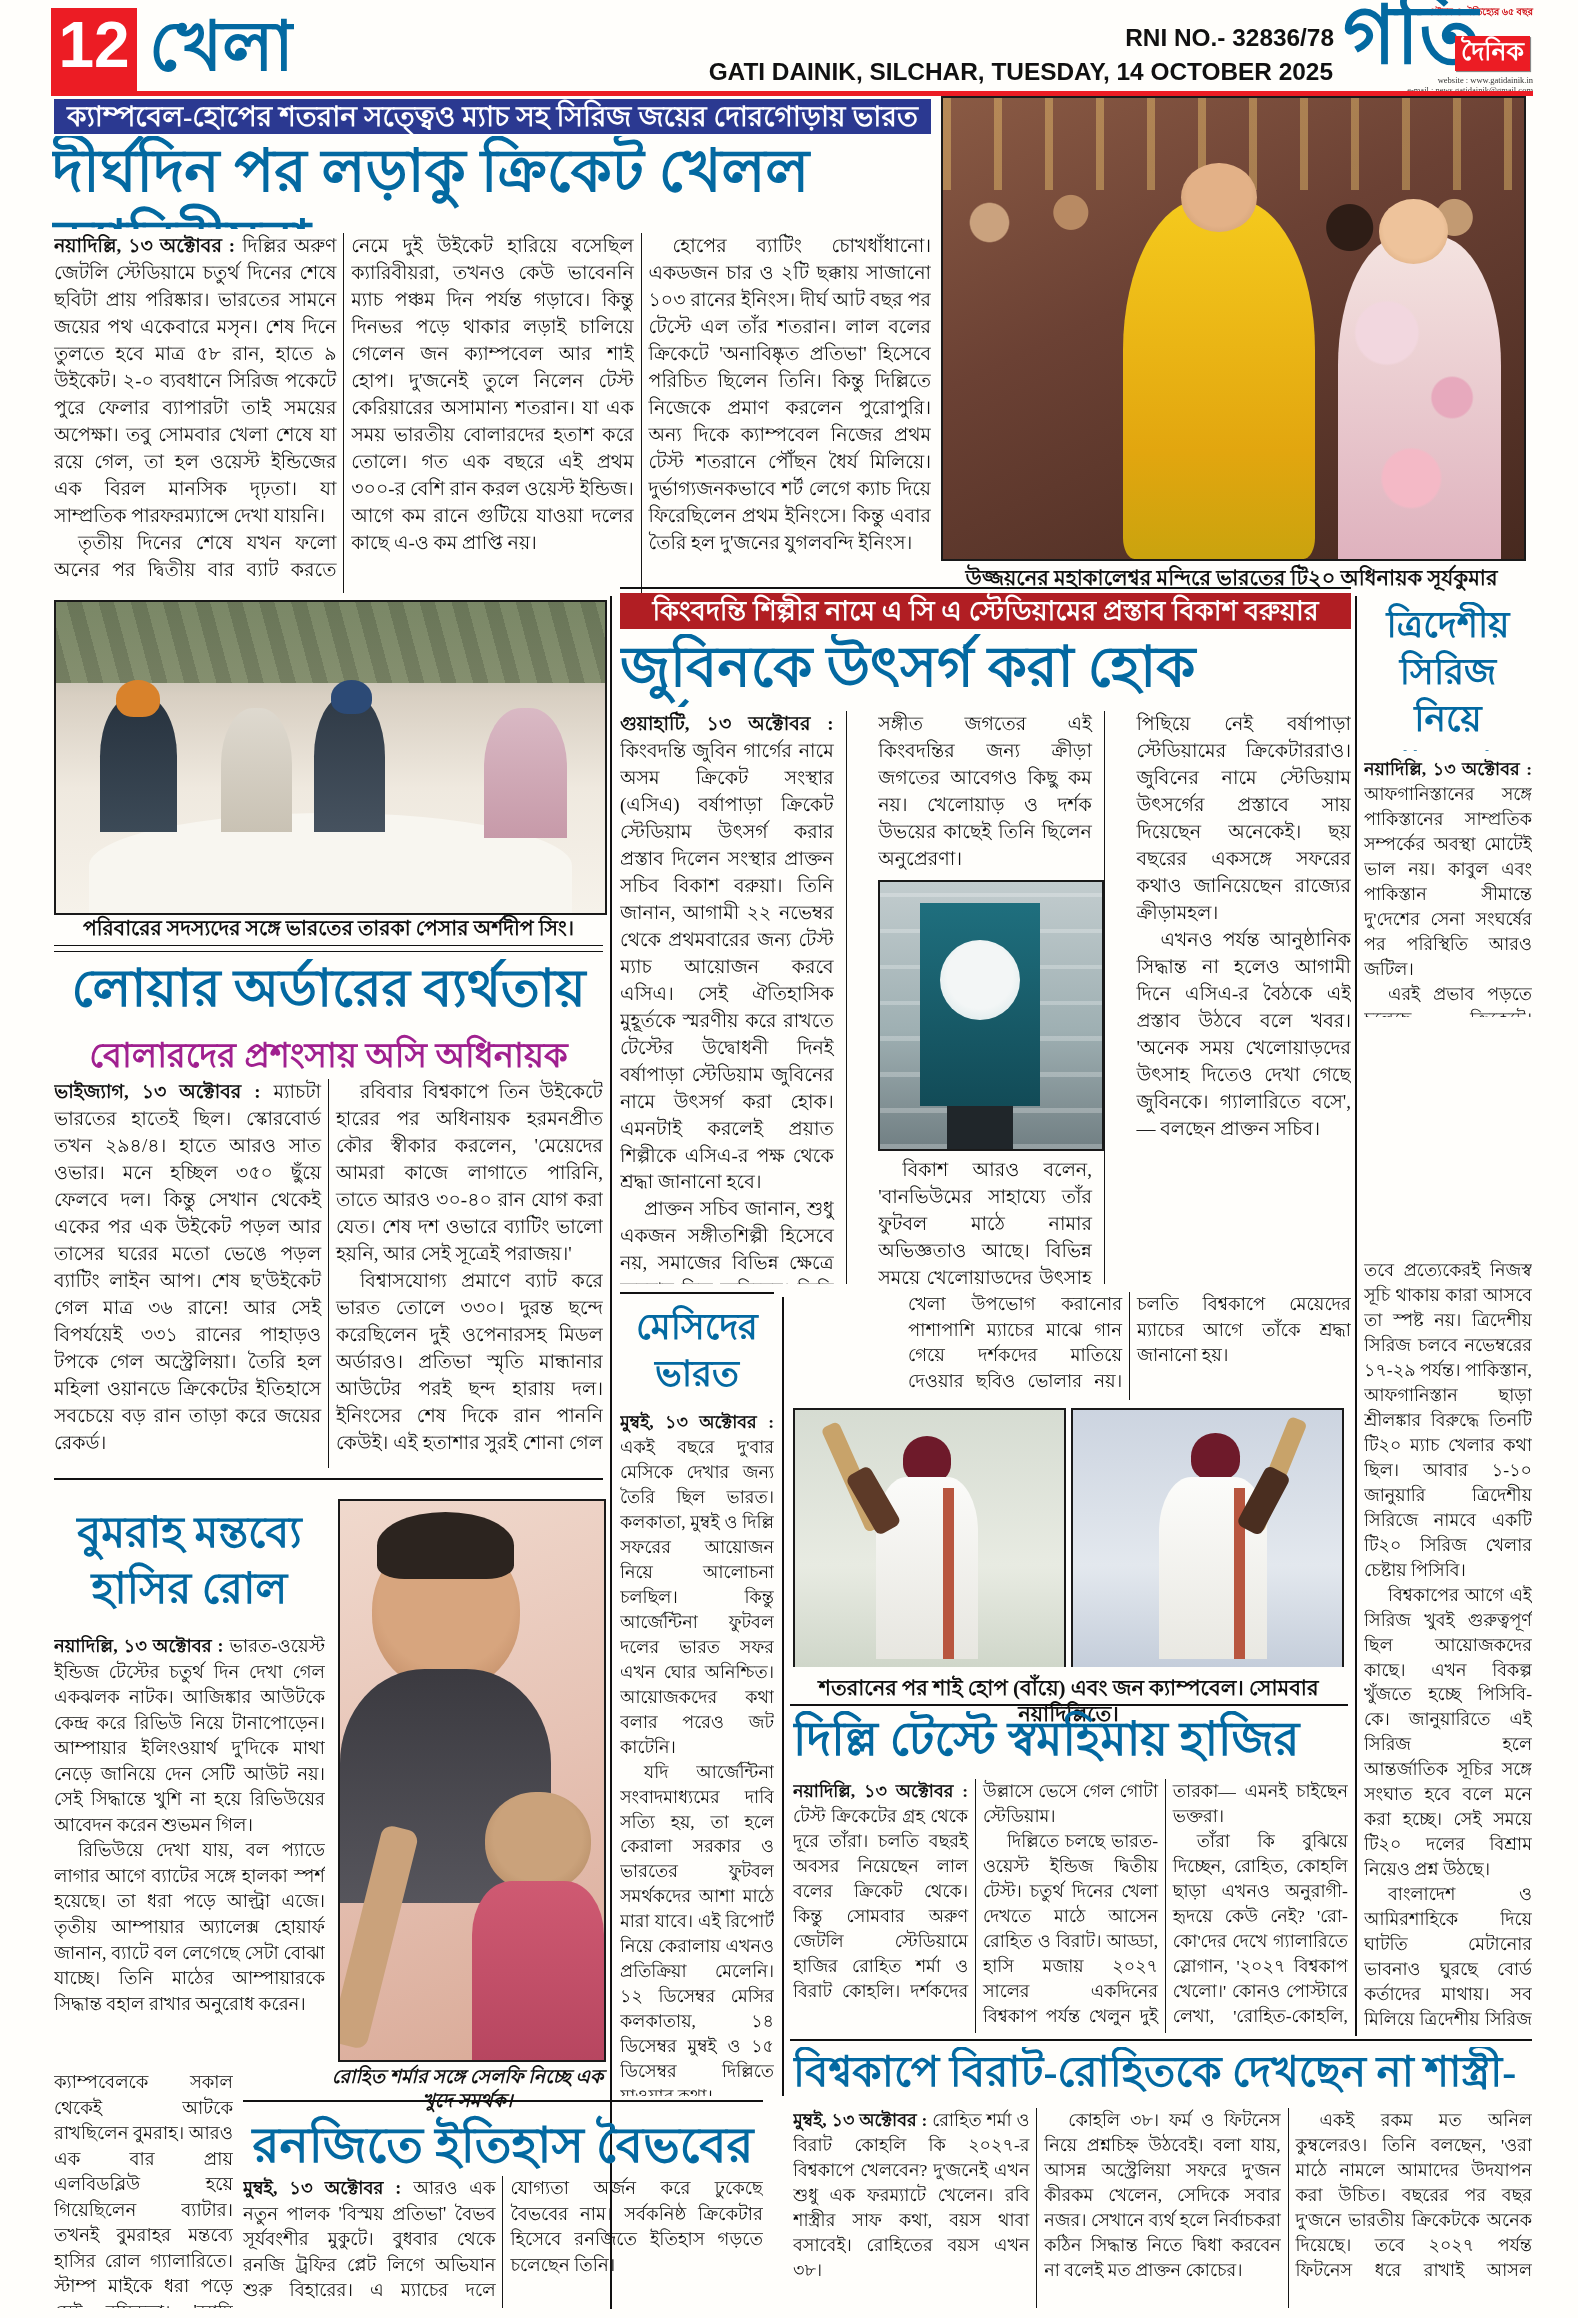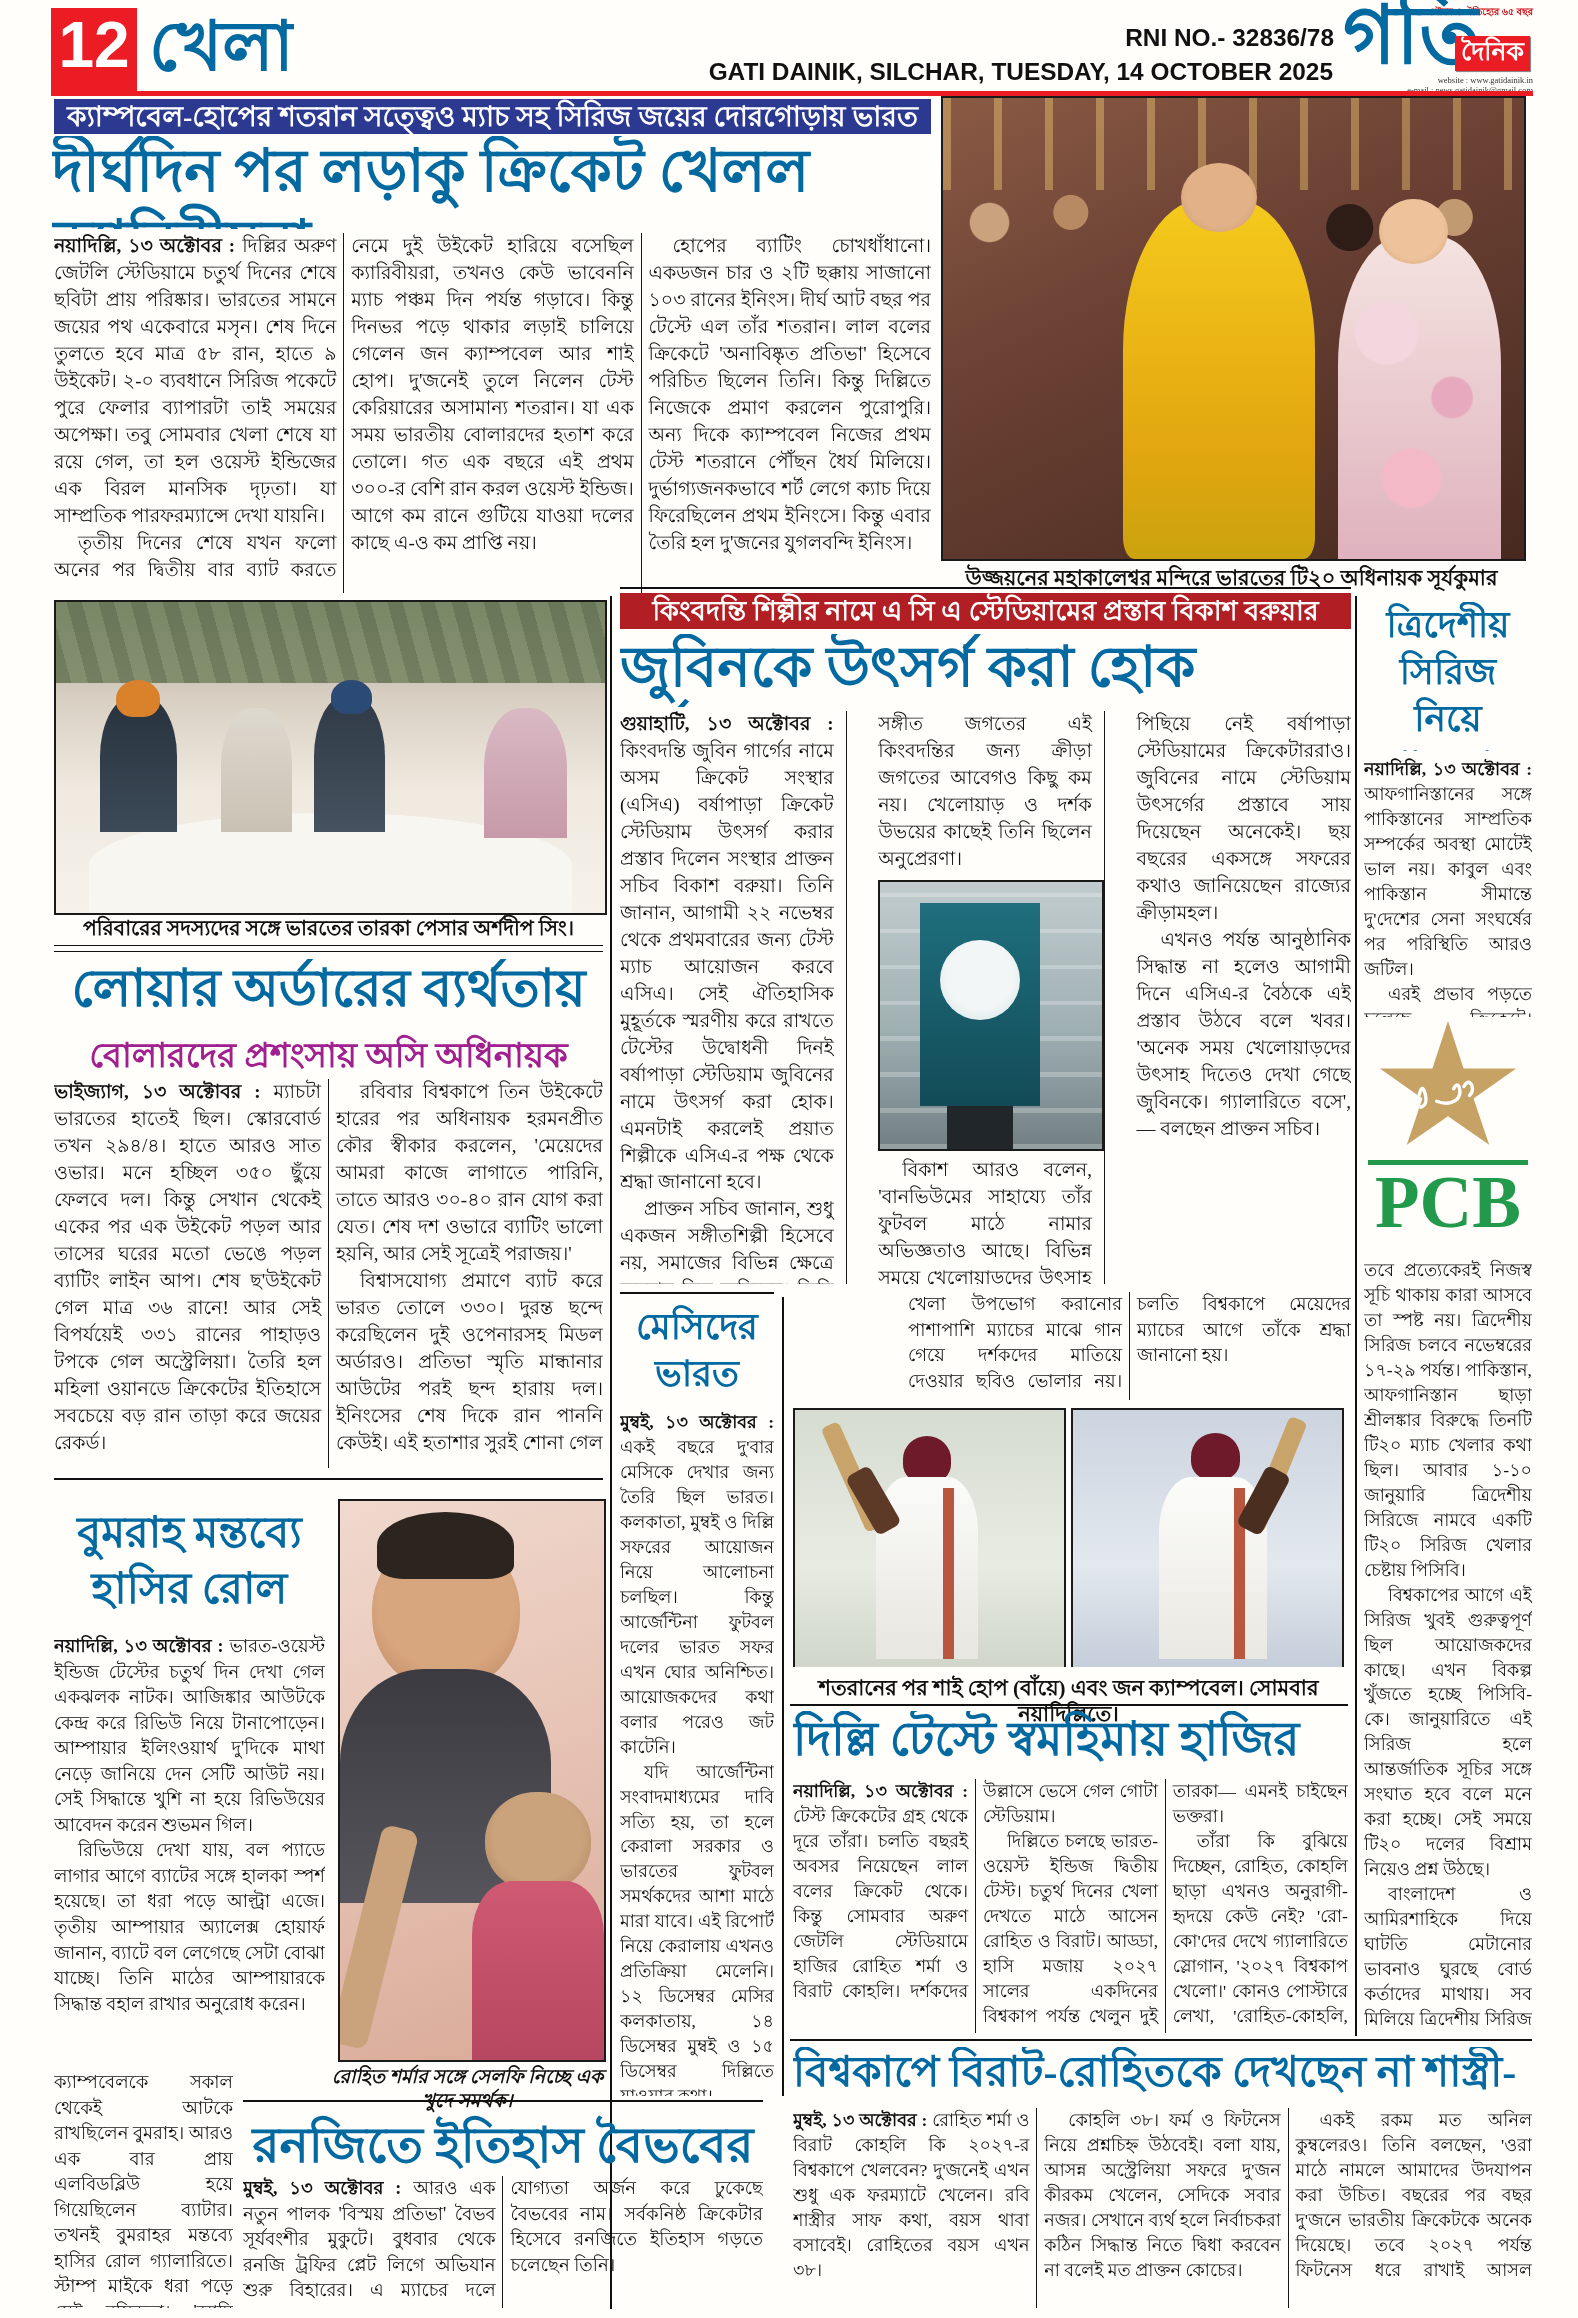--- a/index.html
+++ b/index.html
@@ -194,29 +194,20 @@
     <p>কোহলি ৩৮। ফর্ম ও ফিটনেস নিয়ে প্রশ্নচিহ্ন উঠবেই। বলা যায়, আসন্ন অস্ট্রেলিয়া সফরে দু'জন কীরকম খেলেন, সেদিকে সবার নজর। সেখানে ব্যর্থ হলে নির্বাচকরা কঠিন সিদ্ধান্ত নিতে দ্বিধা করবেন না বলেই মত প্রাক্তন কোচের।</p>
     <p>একই রকম মত অনিল কুম্বলেরও। তিনি বলছেন, 'ওরা মাঠে নামলে আমাদের উদযাপন করা উচিত। বছরের পর বছর দু'জনে ভারতীয় ক্রিকেটকে অনেক দিয়েছে। তবে ২০২৭ পর্যন্ত ফিটনেস ধরে রাখাই আসল চ্যালেঞ্জ।' দু'জনের ভবিষ্যৎ নিয়ে জল্পনা চলবেই।</p>
   </div>
 
   <div class="abs headline" style="left:1364px;top:602px;width:168px;height:149px;font-size:36px;line-height:1.3;text-align:center;">ত্রিদেশীয় সিরিজ নিয়ে ঝামেলায় পাকিস্তান</div>
   <div class="abs body-text" style="left:1364px;top:757px;width:168px;height:260px;font-size:17.6px;">
     <p class="lead"><b>নয়াদিল্লি, ১৩ অক্টোবর : </b><span>আফগানিস্তানের সঙ্গে পাকিস্তানের সাম্প্রতিক সম্পর্কের অবস্থা মোটেই ভাল নয়। কাবুল এবং পাকিস্তান সীমান্তে দু'দেশের সেনা সংঘর্ষের পর পরিস্থিতি আরও জটিল।</span></p>
     <p>এরই প্রভাব পড়তে চলেছে ক্রিকেটে। নভেম্বরে পাকিস্তানে হওয়ার কথা ত্রিদেশীয় টি২০ সিরিজ। সেখানে আফগানিস্তান ছাড়াও খেলার কথা শ্রীলঙ্কার। কিন্তু আফগান বোর্ড জানিয়ে দিয়েছে, এই সিরিজে তারা অংশ নেবে না। জানা গেছে, বোর্ড এবার মহিলা দলকেও আমন্ত্রণ জানানোর ভাবনা চলছে।</p>
   </div>
 
-  <div class="abs" style="left:1364px;top:1021px;width:168px;height:227px;text-align:center;">
-    <div style="position:relative;margin:0 auto;width:142px;height:136px;background:#c7a265;clip-path:polygon(50% 0%,61% 35%,98% 35%,68% 57%,79% 91%,50% 70%,21% 91%,32% 57%,2% 35%,39% 35%);">
-      <svg width="68" height="40" viewBox="0 0 120 70" style="position:absolute;left:37px;top:54px;">
-        <path d="M8 40 q6 -30 12 -6 q4 18 -6 22 q-10 2 -6 -16 M40 46 q20 8 34 -2 q10 -8 6 -22 q-4 -10 -10 2 M88 20 q8 -14 14 -2 q4 10 -4 18" stroke="#ffffff" stroke-width="6" fill="none" stroke-linecap="round"></path>
-      </svg>
-    </div>
-    <div style="margin:3.4px auto 0;width:160px;height:5.1px;background:#23994c;"></div>
-    <div style="font-weight:bold;font-size:73px;line-height:1.05;color:#23994c;font-family:'Liberation Serif',serif;">PCB</div>
-  </div>
 
   <div class="abs body-text" style="left:1364px;top:1258px;width:168px;height:772px;font-size:17.6px;">
     <p class="lead">তবে প্রত্যেকেরই নিজস্ব সূচি থাকায় কারা আসবে তা স্পষ্ট নয়। ত্রিদেশীয় সিরিজ চলবে নভেম্বরের ১৭-২৯ পর্যন্ত। পাকিস্তান, আফগানিস্তান ছাড়া শ্রীলঙ্কার বিরুদ্ধে তিনটি টি২০ ম্যাচ খেলার কথা ছিল। আবার ১-১০ জানুয়ারি ত্রিদেশীয় সিরিজে নামবে একটি টি২০ সিরিজ খেলার চেষ্টায় পিসিবি।</p>
     <p>বিশ্বকাপের আগে এই সিরিজ খুবই গুরুত্বপূর্ণ ছিল আয়োজকদের কাছে। এখন বিকল্প খুঁজতে হচ্ছে পিসিবি-কে। জানুয়ারিতে এই সিরিজ হলে আন্তর্জাতিক সূচির সঙ্গে সংঘাত হবে বলে মনে করা হচ্ছে। সেই সময়ে টি২০ দলের বিশ্রাম নিয়েও প্রশ্ন উঠছে।</p>
     <p>বাংলাদেশ ও আমিরশাহিকে দিয়ে ঘাটতি মেটানোর ভাবনাও ঘুরছে বোর্ড কর্তাদের মাথায়। সব মিলিয়ে ত্রিদেশীয় সিরিজ নিয়ে জট কাটেনি। বিশ্বকাপের প্রস্তুতি নিয়েই এখন চিন্তায় পাকিস্তান ক্রিকেট বোর্ড। দ্রুত সমাধান চাইছে সব পক্ষই।</p>
   </div>
 
 </div>
 
 

